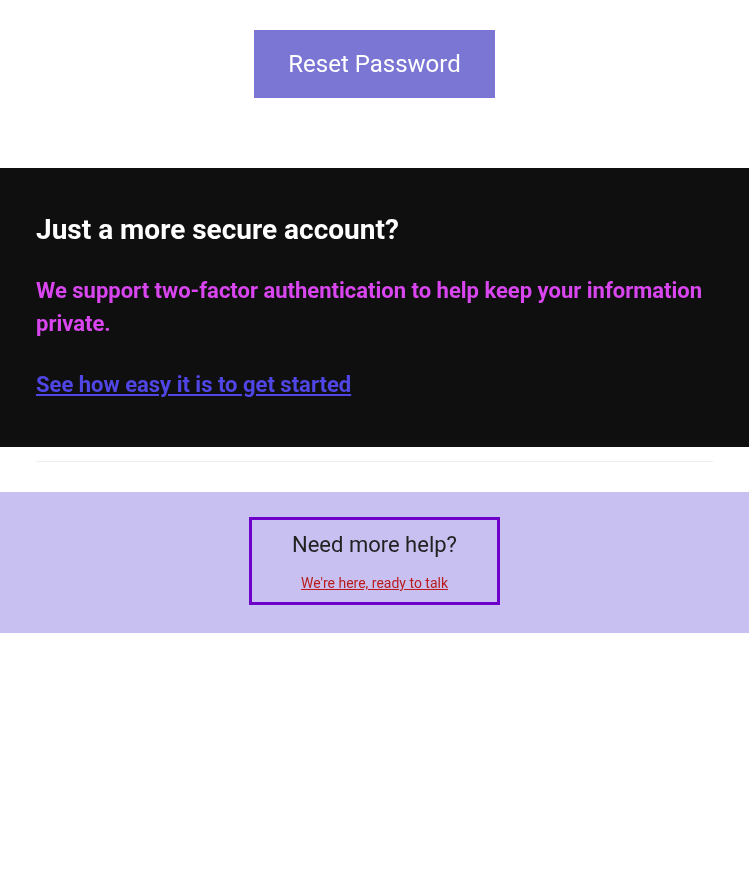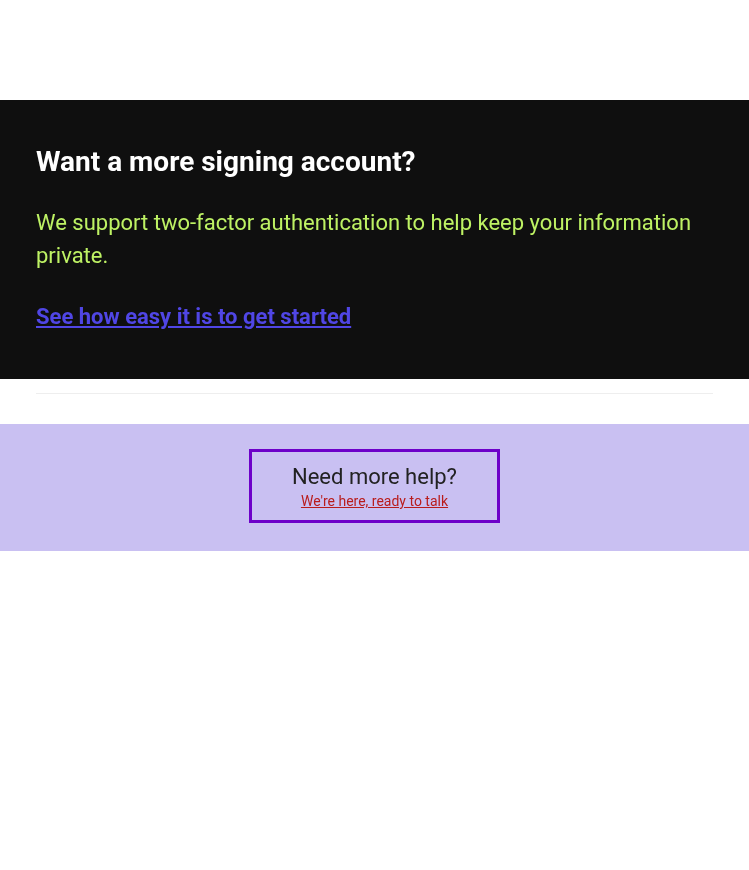--- a/index.html
+++ b/index.html
@@ -50,23 +50,24 @@
       padding: 45px 36px 50px 36px;
     }
     .secure-title {
       font-size: 28px;
       font-weight: 700;
       color: #ffffff;
       margin-bottom: 28px;
     }
     .secure-description {
       font-size: 22px;
-      color: #bef264;
+      color: #d946ef;
       line-height: 1.5;
       margin-bottom: 32px;
+      font-weight: bold;
     }
     .secure-link {
       font-size: 22px;
       font-weight: 700;
       color: #5046e5;
       text-decoration: underline;
       cursor: pointer;
       text-align: right;
     }
     .gap {
@@ -90,37 +91,40 @@
     }
     .help-box {
       display: inline-block;
       border: 3px solid #6d00c9;
       padding: 12px 40px 10px 40px;
       text-align: center;
     }
     .help-title {
       font-size: 22px;
       color: #222222;
-      margin-bottom: 2px;
+      margin-bottom: 16px;
     }
     .help-link {
       font-size: 14px;
       color: #b91c1c;
       text-decoration: underline;
       cursor: pointer;
     }
   </style>
 </head>
 <body>
 
 <div class="main-section">
+  <div class="button-wrapper">
+    <button class="reset-button">Reset Password</button>
+  </div>
 </div>
 
 <div class="secure-section">
-  <h2 class="secure-title">Want a more signing account?</h2>
+  <h2 class="secure-title">Just a more secure account?</h2>
   <p class="secure-description">We support two-factor authentication to help keep your information private.</p>
   <a class="secure-link">See how easy it is to get started</a>
 </div>
 
 <div class="gap"></div>
 
 <div class="help-section">
   <div class="help-box">
     <div class="help-title">Need more help?</div>
     <a class="help-link">We're here, ready to talk</a>

